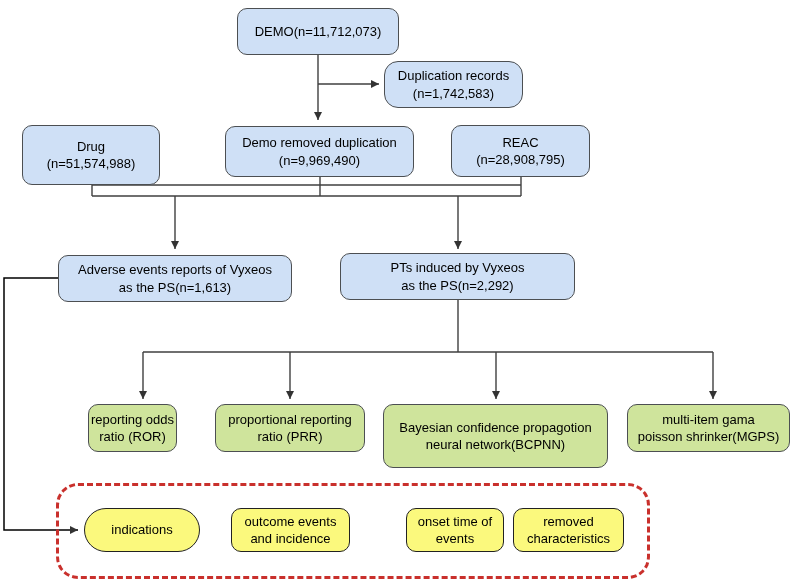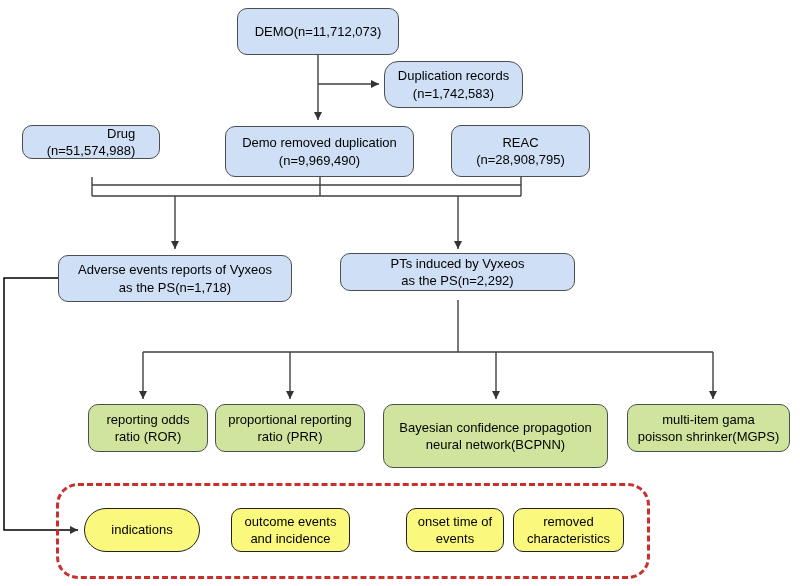--- a/index.html
+++ b/index.html
@@ -46,26 +46,26 @@
     white-space: pre-line;
     padding: 2px 0;
   }
   .blue   { background: var(--blue, #cfe0f6); }
   .green  { background: var(--green, #cfe49c); border-color: #4c4f52; }
   .yellow { background: var(--yellow, #fbf97d); border-color: #222222; }
 
   
   #n-demo          { left: 237px; top: 8px;   width: 162px; height: 47px; }
   #n-duplication   { left: 384px; top: 61px;  width: 139px; height: 47px; border-radius: 14px; }
-  #n-drug          { left: 22px;  top: 125px; width: 138px; height: 34px; text-align: right; }
+  #n-drug          { left: 22px;  top: 125px; width: 138px; height: 60px; }
   #n-demo-removed  { left: 225px; top: 126px; width: 189px; height: 51px; }
   #n-reac          { left: 451px; top: 125px; width: 139px; height: 52px; }
   #n-adverse       { left: 58px;  top: 255px; width: 234px; height: 47px; }
-  #n-pts           { left: 340px; top: 253px; width: 235px; height: 38px; }
-  #n-ror           { left: 88px;  top: 404px; width: 120px; height: 48px; }
+  #n-pts           { left: 340px; top: 253px; width: 235px; height: 47px; }
+  #n-ror           { left: 88px;  top: 404px; width: 89px; height: 48px; }
   #n-prr           { left: 215px; top: 404px; width: 150px; height: 48px; }
   #n-bcpnn         { left: 383px; top: 404px; width: 225px; height: 64px; }
   #n-mgps          { left: 627px; top: 404px; width: 163px; height: 48px; }
   #n-indications   { left: 84px;  top: 508px; width: 116px; height: 44px; border-radius: 22px; }
   #n-outcome       { left: 231px; top: 508px; width: 119px; height: 44px; }
   #n-onset         { left: 382px; top: 508px; width: 98px;  height: 44px; margin-left: 24px; }
   #n-clinical      { left: 513px; top: 508px; width: 111px; height: 44px; }
 
   #analysis-group {
     position: absolute;
@@ -114,21 +114,21 @@
   <div class="node blue" id="n-demo">DEMO(n=11,712,073)</div>
   <div class="node blue" id="n-duplication">Duplication records
 (n=1,742,583)</div>
   <div class="node blue" id="n-drug">Drug
 (n=51,574,988)</div>
   <div class="node blue" id="n-demo-removed">Demo removed duplication
 (n=9,969,490)</div>
   <div class="node blue" id="n-reac">REAC
 (n=28,908,795)</div>
   <div class="node blue" id="n-adverse">Adverse events reports of Vyxeos
-as the PS(n=1,718)</div>
+as the PS(n=1,613)</div>
   <div class="node blue" id="n-pts">PTs induced by Vyxeos
 as the PS(n=2,292)</div>
 
   <div class="node green" id="n-ror">reporting odds
 ratio (ROR)</div>
   <div class="node green" id="n-prr">proportional reporting
 ratio (PRR)</div>
   <div class="node green" id="n-bcpnn">Bayesian confidence propagotion
 neural network(BCPNN)</div>
   <div class="node green" id="n-mgps">multi-item gama

